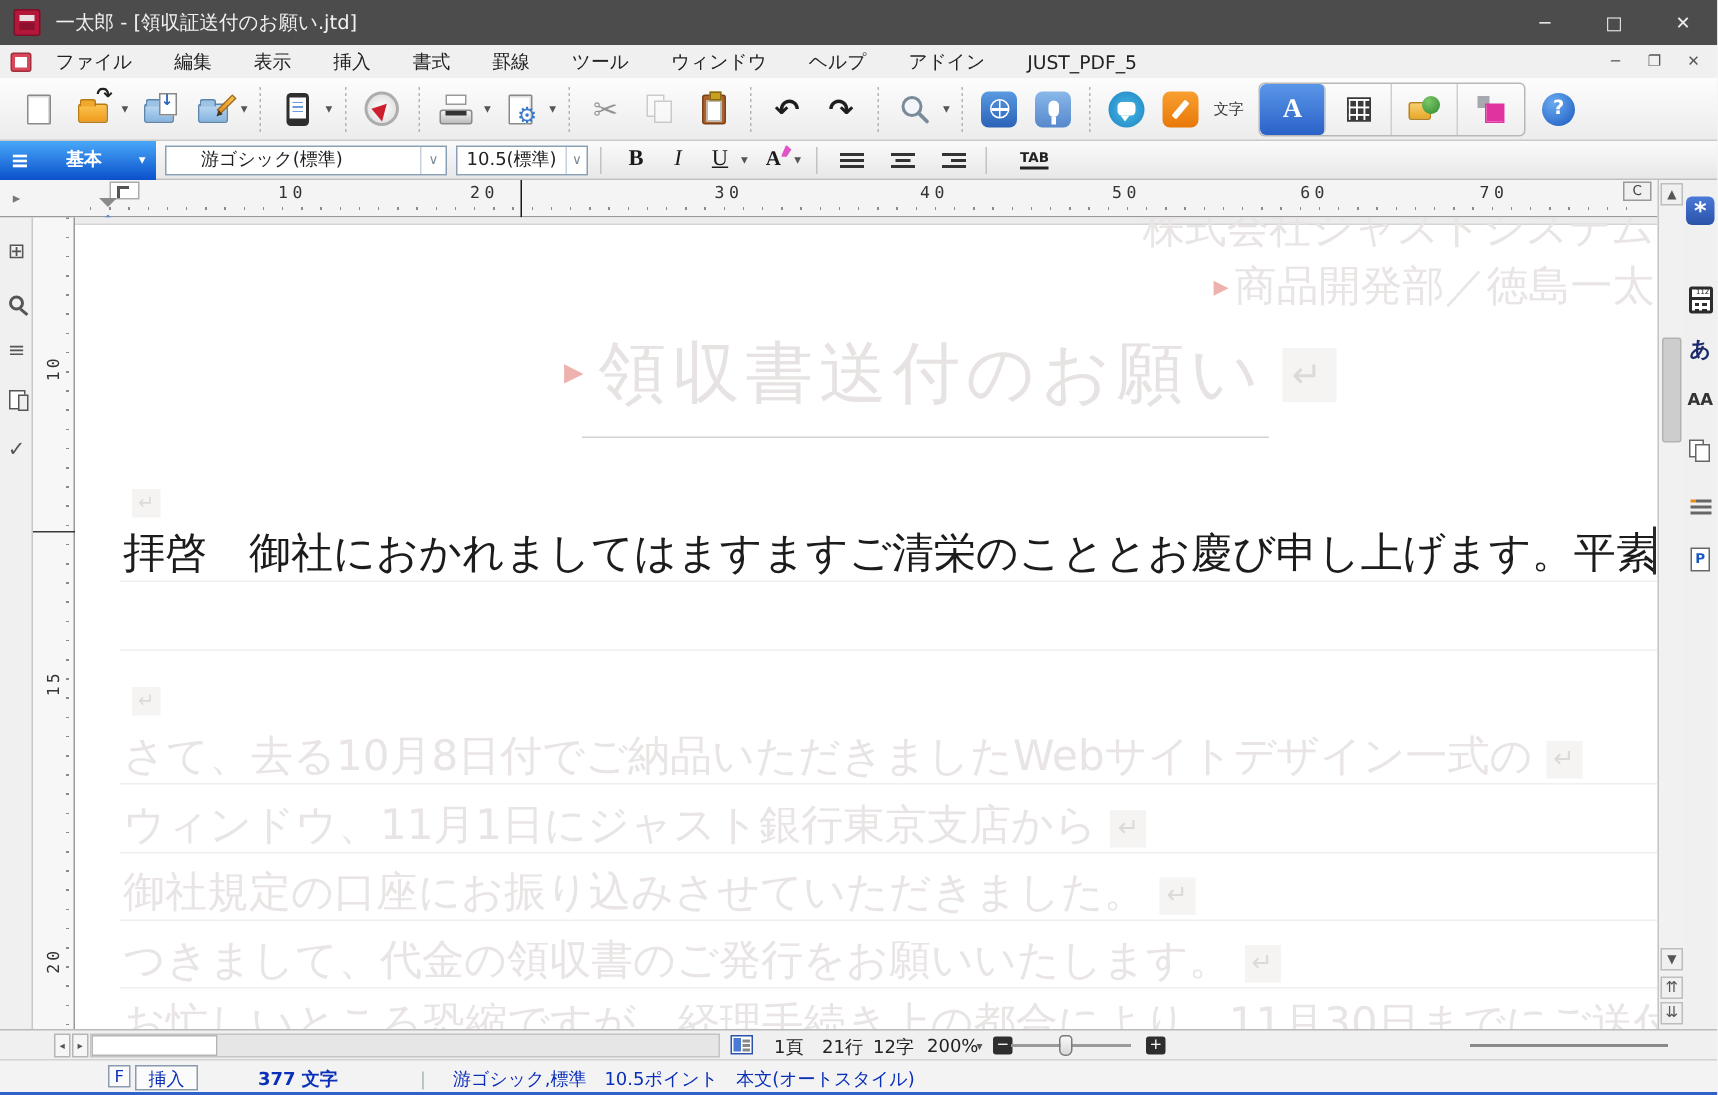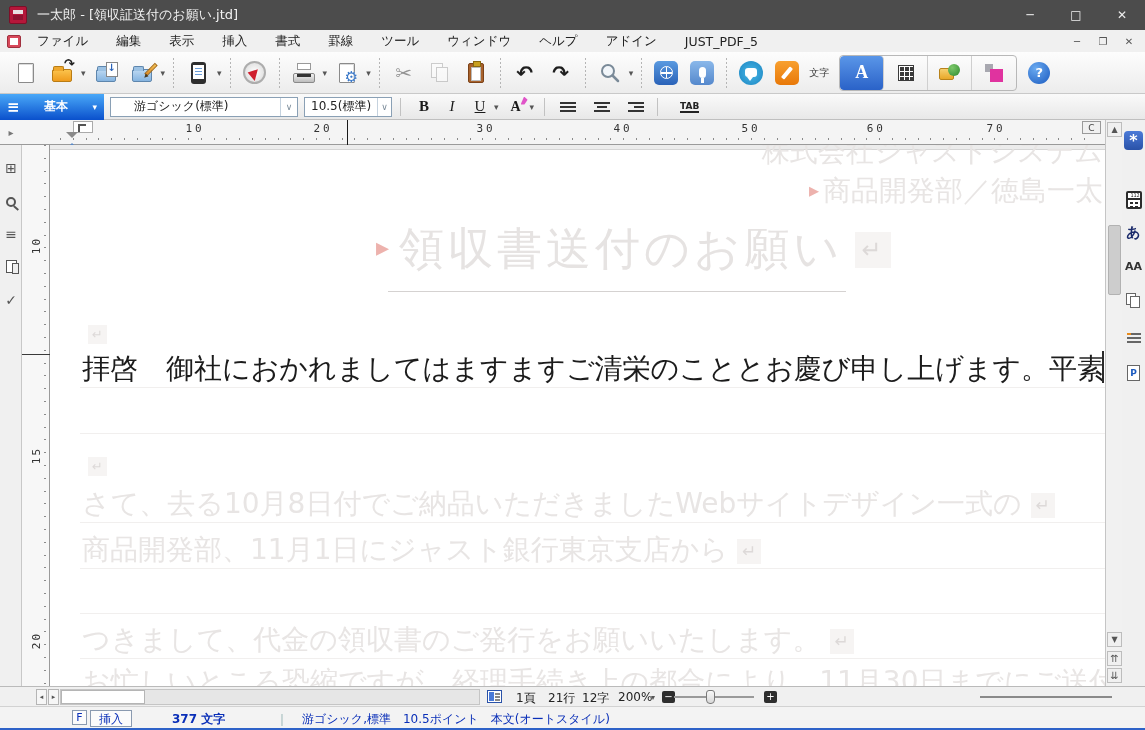--- a/index.html
+++ b/index.html
@@ -443,23 +443,24 @@
     <div class="linerule" style="top:242px;"></div>
     <div class="caret-bar"></div>
 
     <div class="linerule" style="top:288px;"></div>
 
     <div class="dline" style="top:302px; left:38px;"><span class="ret sm">↵</span></div>
 
     <div class="dline" style="top:340px; left:32px;"><span>さて、去る10月8日付でご納品いただきましたWebサイトデザイン一式の</span><span class="ret">↵</span></div>
     <div class="linerule" style="top:377px;"></div>
 
-    <div class="dline" style="top:386px; left:32px;"><span>商品開発部、11月1日にジャスト銀行東京支店から</span><span class="ret">↵</span></div>
+    <div class="dline" style="top:386px; left:32px;"><span>ウィンドウ、11月1日にジャスト銀行東京支店から</span><span class="ret">↵</span></div>
     <div class="linerule" style="top:423px;"></div>
 
+    <div class="dline" style="top:431px; left:32px;"><span>御社規定の口座にお振り込みさせていただきました。</span><span class="ret">↵</span></div>
     <div class="linerule" style="top:468px;"></div>
 
     <div class="dline" style="top:476px; left:32px;"><span>つきまして、代金の領収書のご発行をお願いいたします。</span><span class="ret">↵</span></div>
     <div class="linerule" style="top:513px;"></div>
 
     <div class="dline" style="top:518px; left:32px;"><span>お忙しいところ恐縮ですが、経理手続き上の都合により、11月30日までにご送付</span></div>
   </div>
 
   <div class="vscroll">
     <div class="vs-btn" style="top:2px;">▲</div>

